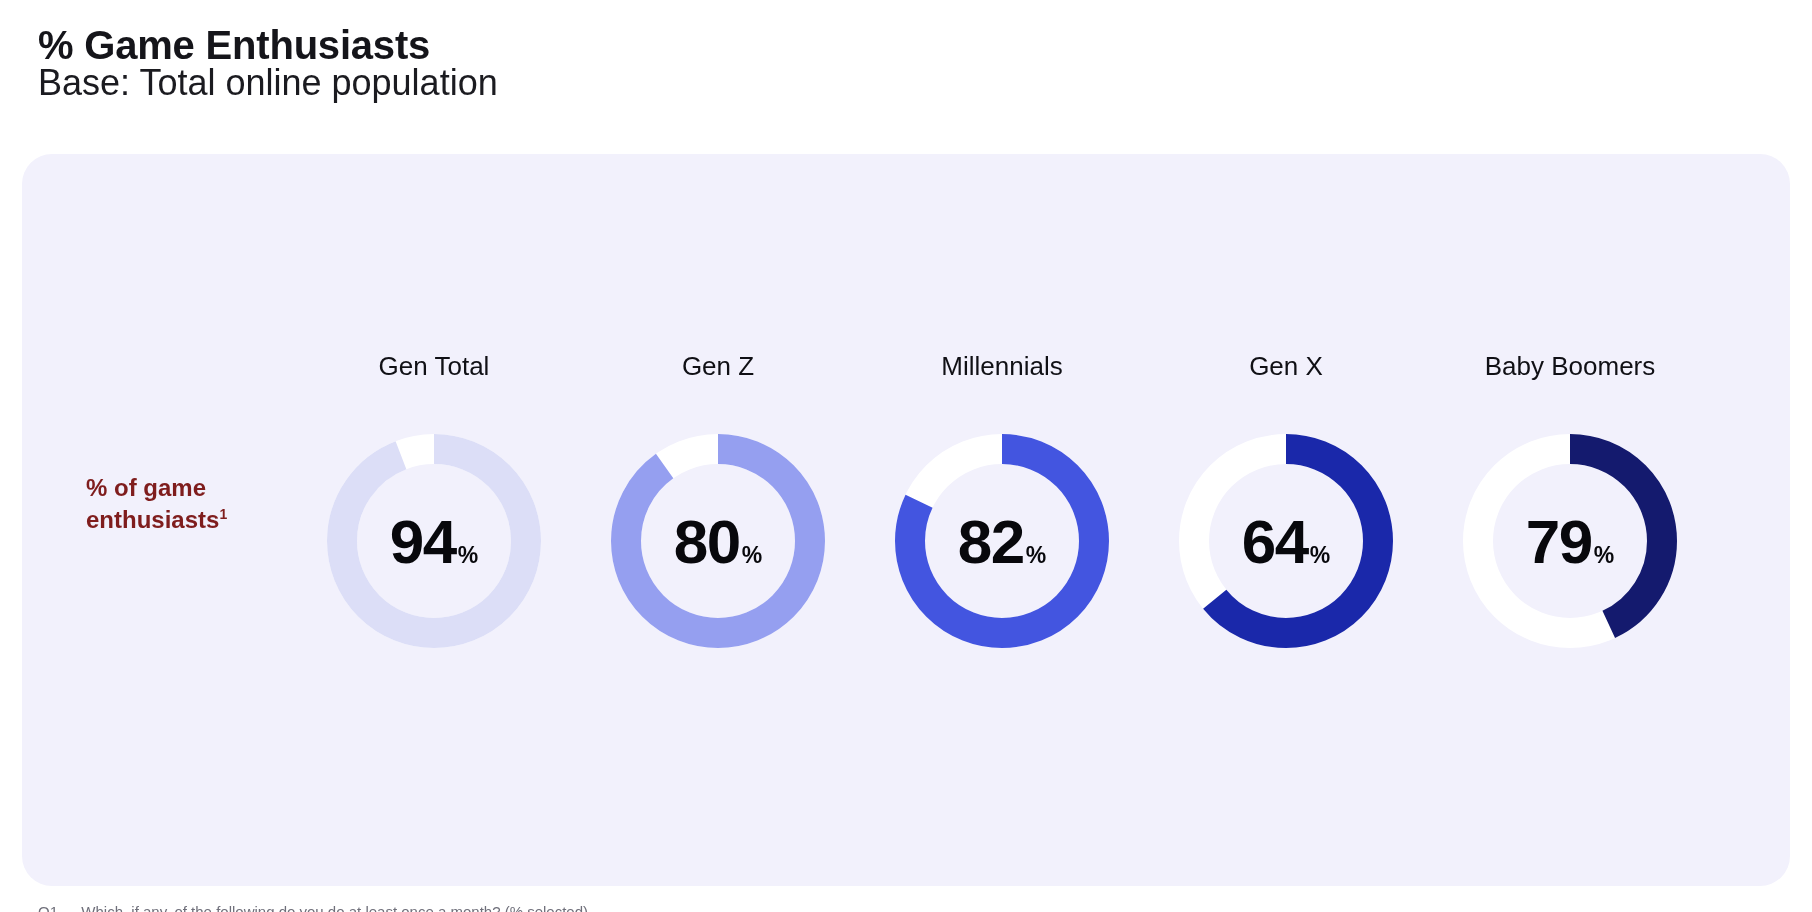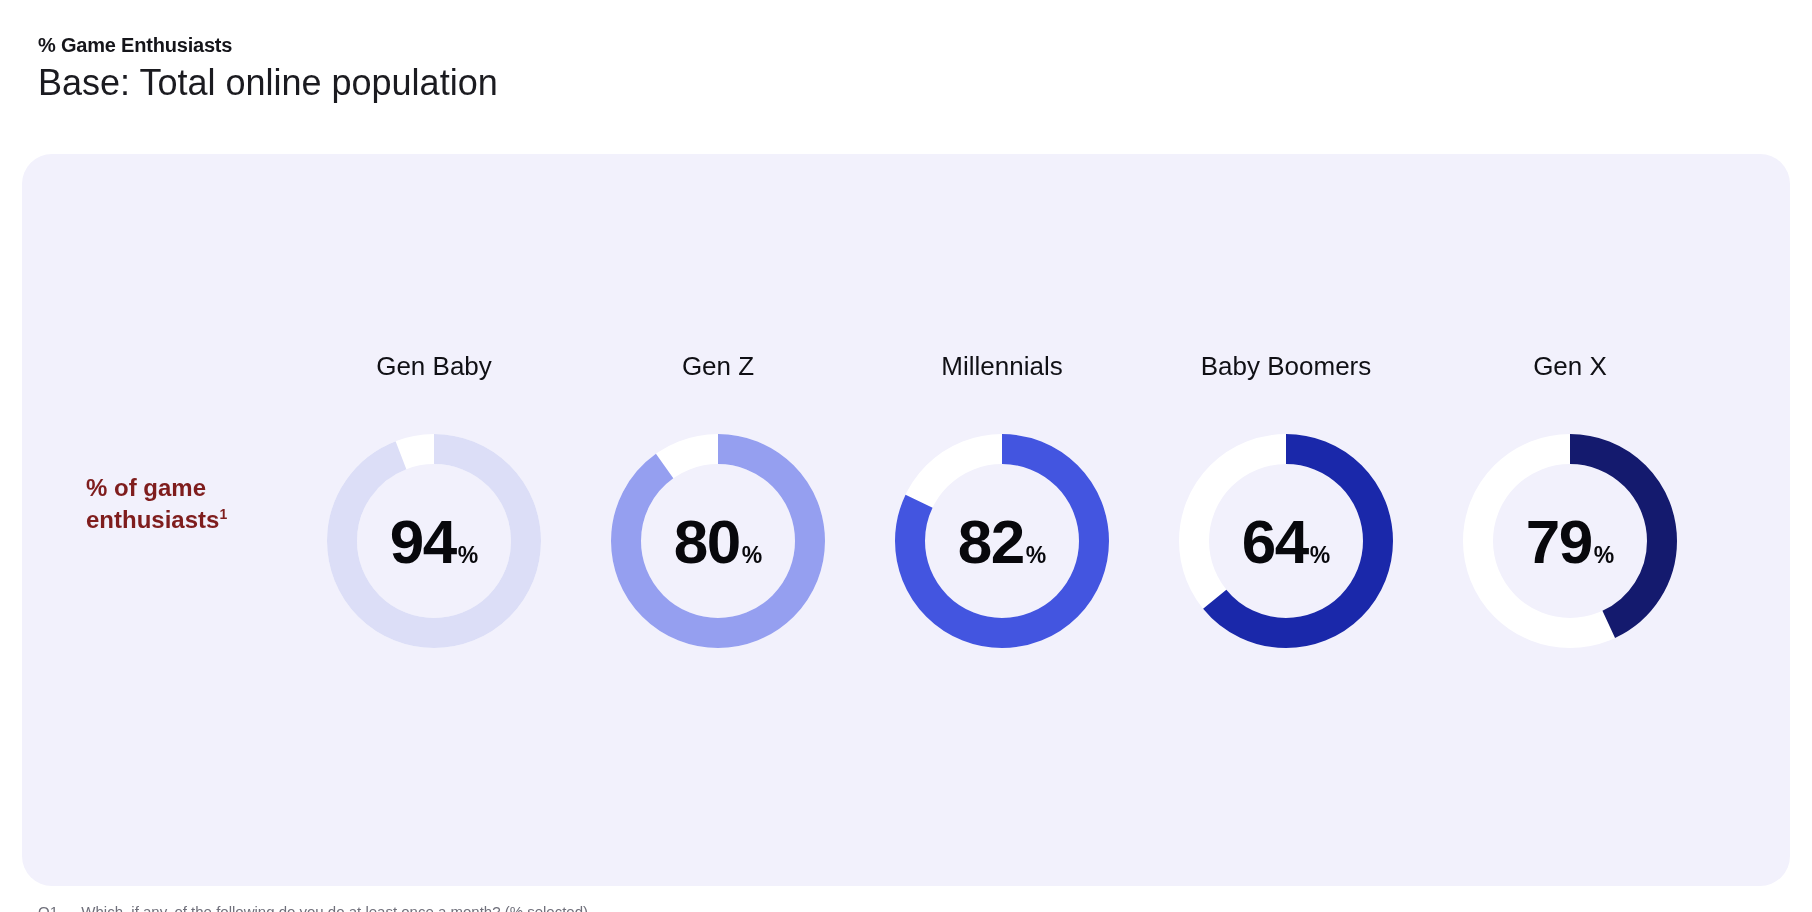--- a/index.html
+++ b/index.html
@@ -23,21 +23,21 @@
   }
 
   
   .header {
     position: absolute;
     left: 38px;
     top: 26px;
     width: 1200px;
   }
   .header-title {
-    font-size: 20px;
+    font-size: 40px;
     font-weight: 700;
     letter-spacing: -0.2px;
     line-height: 38px;
     color: #15151a;
     margin: 0;
   }
   .header-subtitle {
     font-size: 36px;
     font-weight: 400;
     line-height: 34px;
@@ -172,25 +172,25 @@
 
   <div class="header">
     <div class="header-title">% Game Enthusiasts</div>
     <div class="header-subtitle">Base: Total online population</div>
   </div>
 
   <div class="card">
     <div class="chart-grid">
 
       <div class="col-headers">
-        <div class="col-header">Gen Baby</div>
+        <div class="col-header">Gen Total</div>
         <div class="col-header">Gen Z</div>
         <div class="col-header">Millennials</div>
+        <div class="col-header">Gen X</div>
         <div class="col-header">Baby Boomers</div>
-        <div class="col-header">Gen X</div>
       </div>
 
       <div class="row-label"><span>% of game enthusiasts</span><sup>1</sup></div>
 
       <div class="donut-row">
 
         <div class="donut-cell">
           <div class="donut">
             <svg viewBox="0 0 214 214">
               <circle cx="107" cy="107" r="92" fill="none" stroke="#ffffff" stroke-width="30"></circle>

